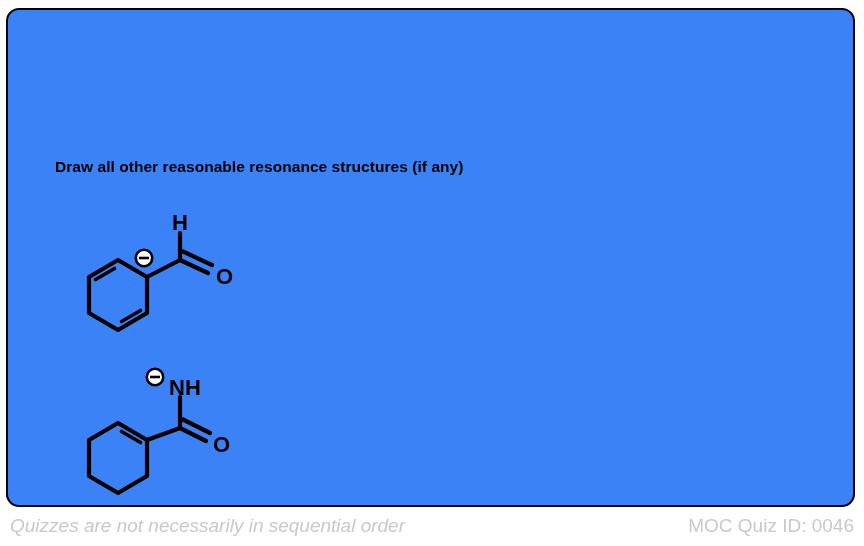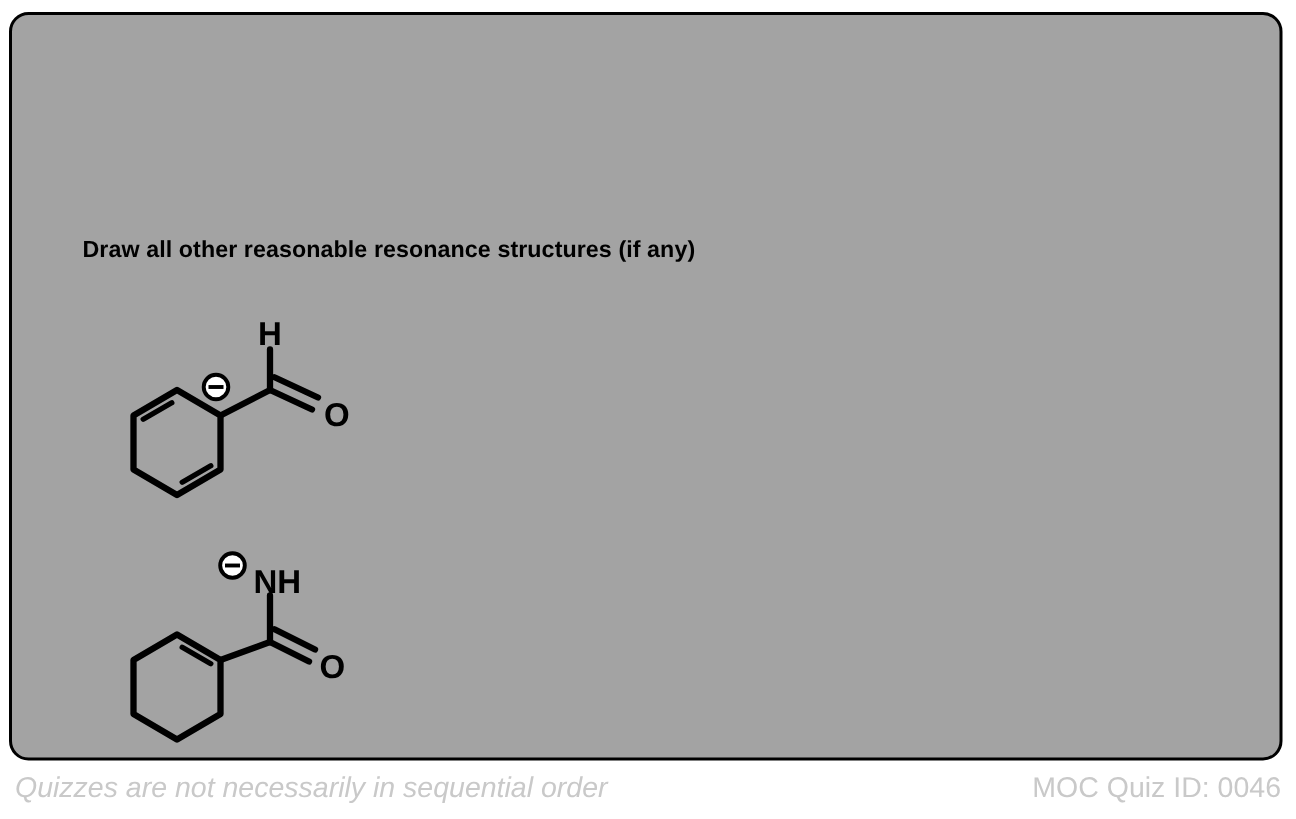--- a/index.html
+++ b/index.html
@@ -19,21 +19,21 @@
 
   #quiz-card {
     position: absolute;
     left: 6px;
     top: 8px;
     width: 849px;
     height: 499px;
     box-sizing: border-box;
     border: 2.5px solid #000000;
     border-radius: 13px;
-    background: #a3a3a3;
+    background: #3b82f6;
   }
 
   #prompt-heading {
     position: absolute;
     left: 47px;
     top: 148px;
     font-size: 15.5px;
     font-weight: bold;
     color: #000000;
     letter-spacing: 0.05px;

